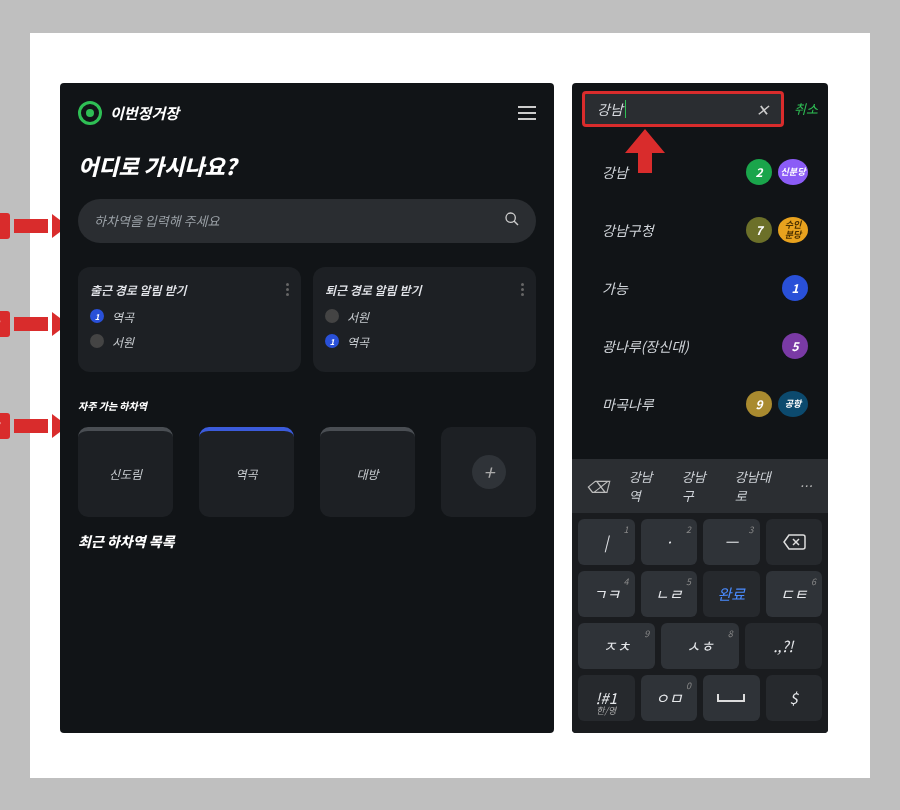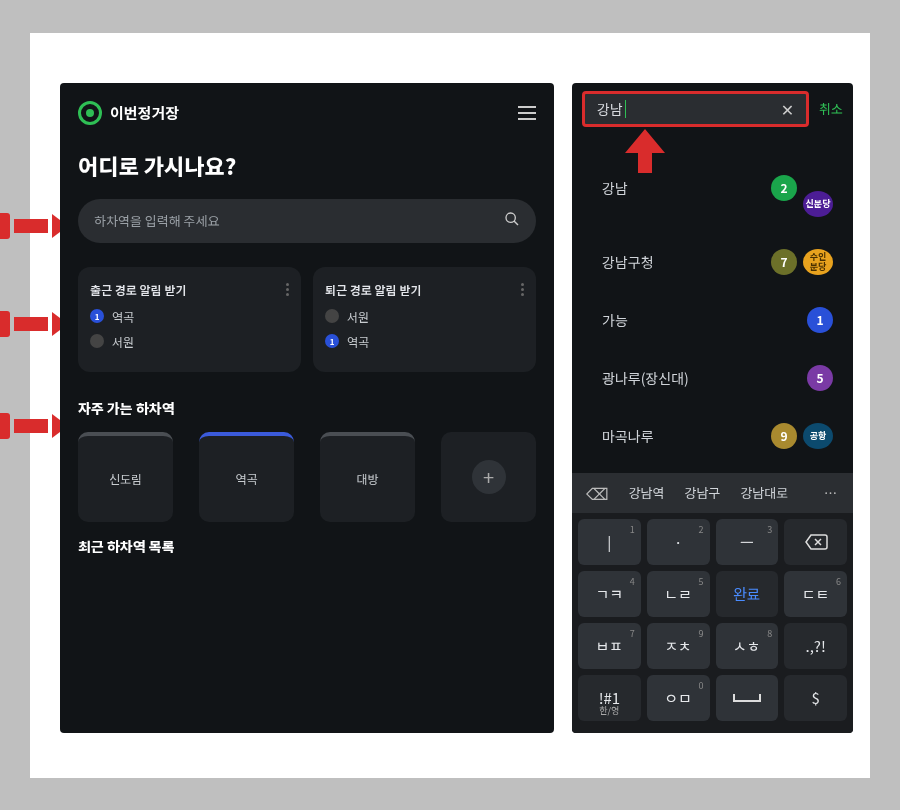--- a/index.html
+++ b/index.html
@@ -11,22 +11,23 @@
     display: flex;
     align-items: center;
     justify-content: center;
   }
   .canvas {
     background: #fff;
     width: 840px;
     height: 745px;
     display: flex;
     gap: 18px;
-    padding: 50px 17px 30px 30px;
+    padding: 50px 42px 30px 30px;
     position: relative;
+    font-style: italic;
   }
   .phone {
     background: #111417;
     border-radius: 4px;
     flex: 1;
     height: 650px;
     color: #eee;
     position: relative;
     overflow: hidden;
   }
@@ -65,21 +66,21 @@
   .card-title { font-size:12px; color:#e4e6eb; font-weight:600;}
   .card-menu { display:flex; flex-direction:column; gap:2px; }
   .card-menu span { width:3px; height:3px; background:#666; border-radius:50%; display:block;}
   .station-row { display:flex; align-items:center; gap:8px; margin:8px 0; font-size:12px; color:#c8ccd0;}
   .line-badge {
     width:14px; height:14px; border-radius:50%; font-size:8px; font-weight:700;
     display:flex; align-items:center; justify-content:center; color:#fff;
   }
   .lb1 { background:#2950d8; }
   .lb-gray { background:#444; font-size:6px;}
-  .section-title { font-size:14px; font-weight:800; color:#fff; margin-bottom:14px;}
+  .section-title { font-size:10px; font-weight:800; color:#fff; margin-bottom:14px;}
   .favs { display:flex; gap:26px; margin-bottom:14px; flex-wrap:wrap;}
   .fav {
     width:95px; height:90px; background:#1d2024; border-radius:10px;
     display:flex; align-items:center; justify-content:center; color:#c8ccd0; font-size:12px;
     border-top:4px solid #4a4e53;
   }
   .fav.active { border-top-color:#3b5bdb; }
   .fav.add { border:none; background:#1d2024; }
   .plus-circle {
     width:34px; height:34px; border-radius:50%; background:#2f3338;
@@ -111,21 +112,21 @@
   .line-circle {
     width:26px; height:26px; border-radius:50%; display:flex; align-items:center; justify-content:center;
     font-size:12px; font-weight:700; color:#fff;
   }
   .line-name {
     width:30px; height:26px; border-radius:50%; display:flex; align-items:center; justify-content:center;
     font-size:9px; font-weight:700; line-height:1.1; text-align:center;
   }
   .c2 { background:#1aa54b;} .c7 {background:#6c7029;} .c1b{background:#2950d8;}
   .c5 {background:#7a3aa5;} .c9 {background:#a98a2f;}
-  .sinbundang { background:#4c1d95; color:#fff;margin-top:32px;}
+  .sinbundang { background:#8b5cf6; color:#fff;}
   .suin { background:#e8a21e; color:#4a3000;}
   .gonghang { background:#0c4a6e; color:#fff;}
   .arrow-up {
     position:absolute; left:48px; top:46px;
   }
   .arrow-up svg { display:block;}
   .suggest-bar {
     background:#2b2e32; display:flex; align-items:center; gap:20px;
     padding:8px 14px; font-size:13px; color:#d0d4d9; margin-top:auto;
   }
@@ -340,21 +341,20 @@
             </svg>
           </div>
         </div>
         <div class="kb-row">
           <div class="key small-sup" data-sup="4">ㄱㅋ</div>
           <div class="key small-sup" data-sup="5">ㄴㄹ</div>
           <div class="key dark accent">완료</div>
           <div class="key small-sup" data-sup="6">ㄷㅌ</div>
         </div>
         <div class="kb-row">
-          <div class="key small-sup" data-sup="7">ㅂㅍ</div>
           <div class="key small-sup" data-sup="9">ㅈㅊ</div>
           <div class="key small-sup" data-sup="8">ㅅㅎ</div>
           <div class="key dark">.,?!</div>
         </div>
         <div class="kb-row">
           <div class="key dark">!#1<span class="sub">한/영</span></div>
           <div class="key small-sup" data-sup="0">ㅇㅁ</div>
           <div class="key">
             <svg width="30" height="12" viewBox="0 0 30 12">
               <path d="M2 2 V9 H28 V2" fill="none" stroke="#ddd" stroke-width="2"></path>

